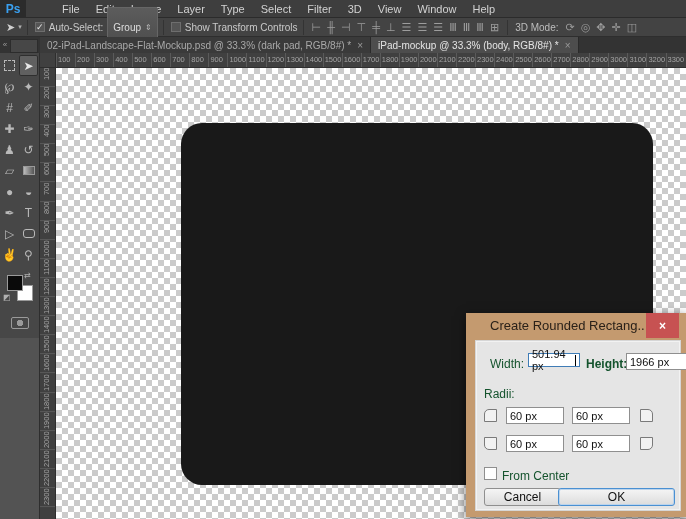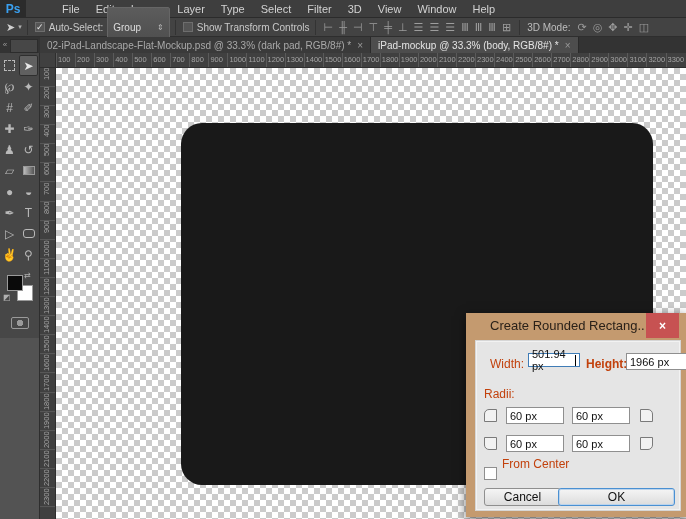--- a/index.html
+++ b/index.html
@@ -17,21 +17,21 @@
   
   #optionsbar { position:absolute; left:0; top:18px; width:686px; height:19px;
     background:#434343; border-bottom:1px solid #2e2e2e; display:flex; align-items:center;
     font-size:10px; color:#c9c9c9; }
   .opt-sep { width:1px; height:15px; background:#585858; border-right:1px solid #333; margin:0 5px; }
   .tool-preset { display:flex; align-items:center; margin-left:6px; color:#cfcfcf; font-size:11px; }
   .caret-down { font-size:7px; color:#b0b0b0; margin-left:3px; }
   .cbx { width:10px; height:10px; background:#555; border:1px solid #6e6e6e; margin:0 4px 0 2px;
     display:inline-flex; align-items:center; justify-content:center; font-size:9px; color:#e8e8e8; }
   .dropdown { background:linear-gradient(#5c5c5c,#4c4c4c); border:1px solid #666; border-radius:2px;
-    padding:14px 5px; margin-left:4px; color:#dedede; display:flex; align-items:center; gap:16px; }
+    padding:14px 5px; margin-left:4px; color:#dedede; display:flex; align-items:center; gap:4px; }
   .ud-arrow { font-size:8px; color:#bdbdbd; }
   .ic { color:#9d9d9d; font-size:11px; padding:0 3px; line-height:15px; }
   .mode-label { color:#bdbdbd; margin:0 4px 0 2px; }
 
   
   #tabbar { position:absolute; left:0; top:37px; width:686px; height:16px;
     background:#333333; display:flex; align-items:stretch; }
   #panel-collapse { width:10px; color:#9a9a9a; font-size:8px; line-height:16px; text-align:center; }
   #toolbar-grip { width:28px; background:#474747; border:1px solid #2c2c2c; margin:2px 2px 0 0; }
   .doc-tab { display:flex; align-items:center; gap:6px; padding:0 7px; font-size:10px;
@@ -87,21 +87,21 @@
 
   
   #dialog { position:absolute; left:466px; top:313px; width:221px; height:204px;
     background:#c49a6f; box-shadow:0 3px 10px rgba(0,0,0,.55); font-size:12px; }
   #dialog-title { position:absolute; left:24px; top:5px; width:155px; color:#2a2119; font-size:13px;
     white-space:nowrap; overflow:hidden; }
   #dialog-close { position:absolute; right:8px; top:0; width:33px; height:25px; background:#c75252;
     color:#fff; font-weight:bold; font-size:12px; display:flex; align-items:center; justify-content:center; }
   #dialog-body { position:absolute; left:9px; top:27px; width:206px; height:171px; background:#e5e5e5;
     border:1px solid #d6d6d6; box-shadow:inset 0 0 0 1px #f2f2f2; }
-  .dlg-label { position:absolute; color:#c2410c; font-size:12px; }
+  .dlg-label { position:absolute; color:#14532d; font-size:12px; }
   .dlg-field { position:absolute; background:#fff; border:1px solid #8f8f8f; font-size:11px;
     color:#111; padding:1px 3px; display:flex; align-items:center; }
   .dlg-field.focused { border:1px solid #3f7cb6; }
   .caret { display:inline-block; width:1px; height:11px; background:#000; margin-left:1px; }
   .corner-cb { position:absolute; width:13px; height:13px; background:#f2f2f2; border:1px solid #7a7a7a; }
   .corner-cb.tl { border-top-left-radius:5px; }
   .corner-cb.tr { border-top-right-radius:5px; }
   .corner-cb.bl { border-bottom-left-radius:5px; }
   .corner-cb.br { border-bottom-right-radius:5px; }
   #fromcenter-cb { position:absolute; left:8px; top:126px; width:13px; height:13px; background:#fff;
@@ -340,20 +340,20 @@
       <span class="corner-cb bl" style="left:8px; top:96px;"></span>
       <span class="dlg-field" style="left:30px; top:94px; width:58px; height:17px;">
         <span>60 px</span>
       </span>
       <span class="dlg-field" style="left:96px; top:94px; width:58px; height:17px;">
         <span>60 px</span>
       </span>
       <span class="corner-cb br" style="left:164px; top:96px;"></span>
 
       <span id="fromcenter-cb"></span>
-      <span class="dlg-label" style="left:26px; top:116px;">From Center</span>
+      <span class="dlg-label" style="left:26px; top:128px;">From Center</span>
 
       <span class="dlg-btn" style="left:8px; top:147px; width:77px;">Cancel</span>
       <span class="dlg-btn default" style="left:82px; top:147px; width:117px;">OK</span>
     </div>
   </div>
 
 </div>
 
 </body></html>

